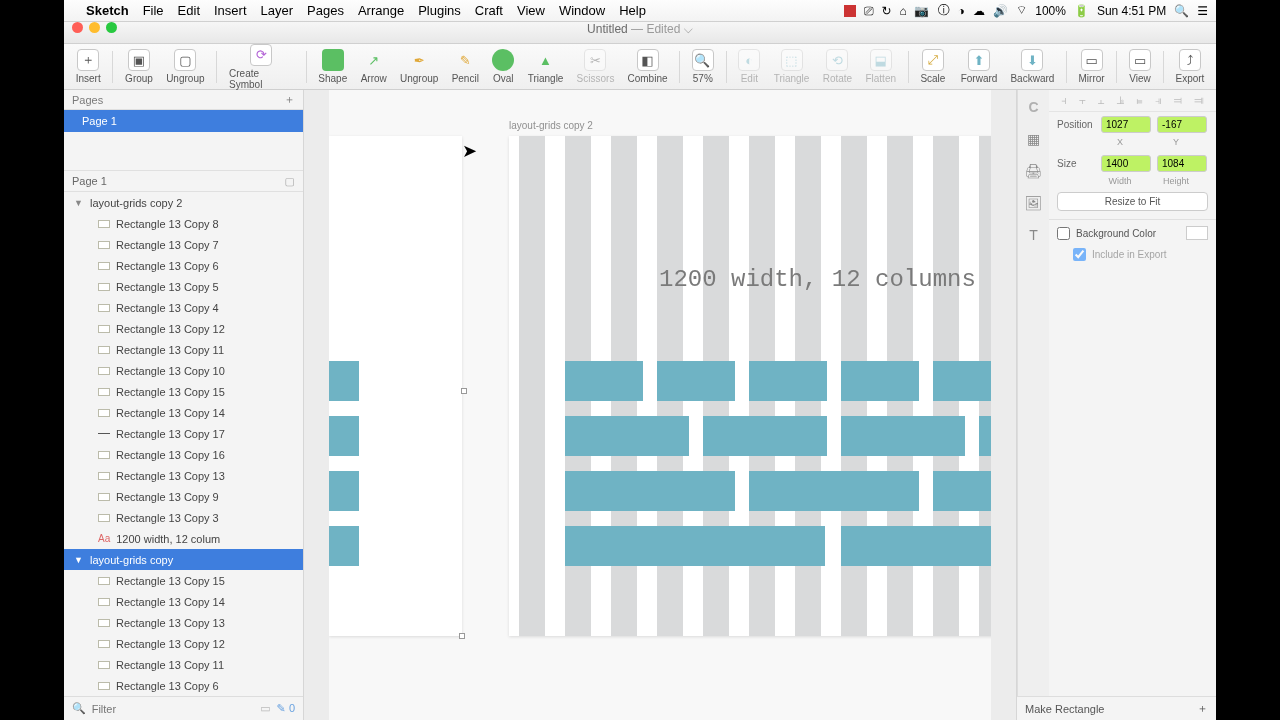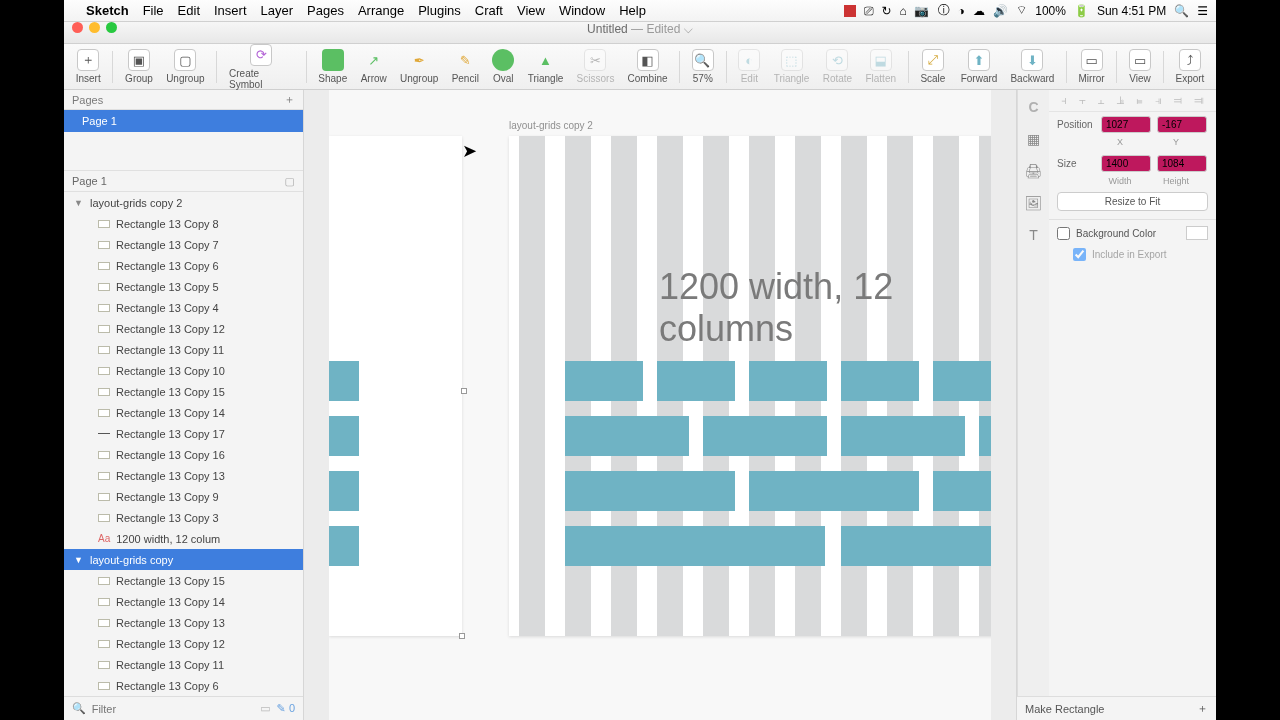--- a/index.html
+++ b/index.html
@@ -50,29 +50,29 @@
 .filterbar input { border: none; background: transparent; font-size: 11px; flex: 1; outline: none; }
 
 
 .canvas { flex: 1; background: #f8f8f8; position: relative; overflow: hidden; }
 .artboard { position: absolute; background: #fff; box-shadow: 0 1px 3px rgba(0,0,0,.12); }
 .ab1 { left: 0; top: 46px; width: 133px; height: 500px; }
 .ab2 { left: 180px; top: 46px; width: 523px; height: 500px; }
 .ab-label { position: absolute; top: -16px; left: 0; font-size: 10px; color: #909090; }
 .col { position: absolute; top: 0; bottom: 0; background: #d9dadb; }
 .blk { position: absolute; background: #6fb3c4; }
-.bigtx { position: absolute; font-size: 36px; color: #7a7a7a; font-family: Liberation Sans, sans-serif; }
+.bigtx { position: absolute; font-size: 24px; color: #7a7a7a; font-family: Liberation Mono, monospace; }
 .ruler-handle { position:absolute; width:6px;height:6px;border:1px solid #999;background:#fff; }
 
 
 .inspector { width: 200px; background: #f4f4f4; border-left: 1px solid #d6d6d6; display: flex; flex-direction: column; font-size: 10px; color: #555; }
 .insp-align { height: 22px; display: flex; align-items: center; justify-content: space-around; padding: 0 6px; border-bottom: 1px solid #e4e4e4; color: #bbb; font-size: 11px; }
 .insp-row { display: flex; align-items: center; padding: 4px 8px; gap: 6px; }
 .insp-row label { width: 38px; font-size: 10px; color: #666; }
-.insp-row input { width: 50px; border: 1px solid #ccc; border-radius: 3px; padding: 2px 4px; font-size: 10px; background: #be185d; }
+.insp-row input { width: 50px; border: 1px solid #ccc; border-radius: 3px; padding: 2px 4px; font-size: 10px; background: #bef264; }
 .insp-sub { display:flex; gap:6px; padding: 0 8px 4px 46px; font-size:9px; color:#999; }
 .insp-sub span { width:50px; text-align:center; }
 .resize-btn { margin: 2px 8px 6px; border: 1px solid #ccc; border-radius: 4px; background: #fff; padding: 3px; text-align: center; font-size: 10px; }
 .insp-sep { height:1px; background:#e0e0e0; margin:2px 0; }
 .insp-chk { display:flex; align-items:center; gap:6px; padding: 4px 8px; font-size:10px; }
 .insp-chk input[type=checkbox]{ }
 .swatch { width:22px; height:14px; border:1px solid #ccc; background:#fff; margin-left:auto; }
 .insp-icons { width: 32px; background: #efefef; border-left:1px solid #ddd; display:flex; flex-direction:column; align-items:center; gap:14px; padding-top:8px; }
 .insp-icons div { width:18px; height:18px; color:#888; display:flex;align-items:center;justify-content:center; font-size:14px; }
 .inspector-wrap { display:flex; flex:1; }

